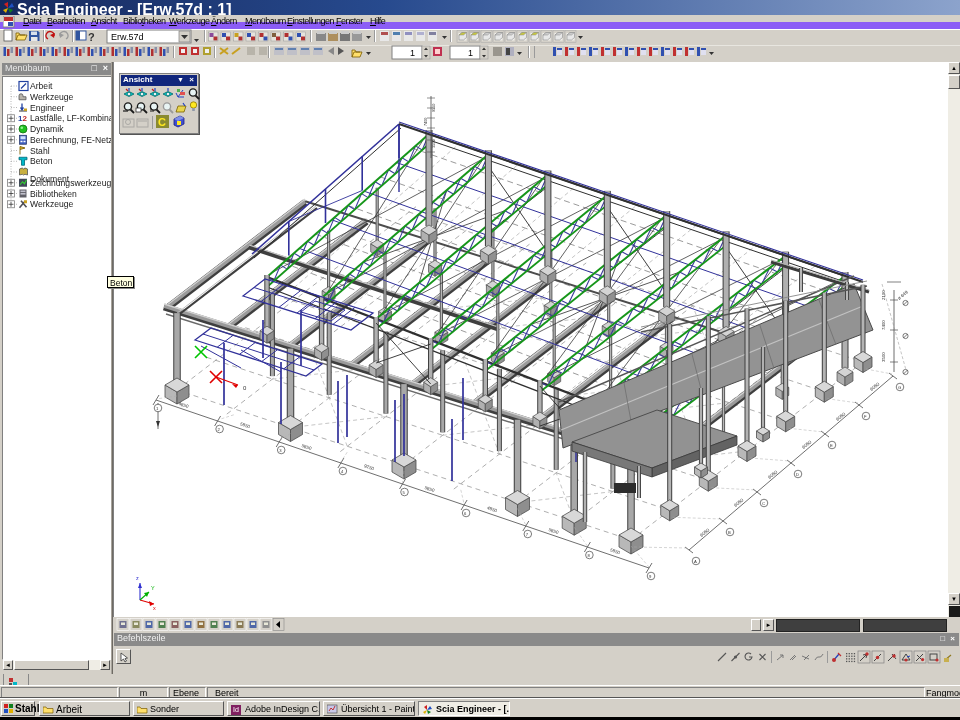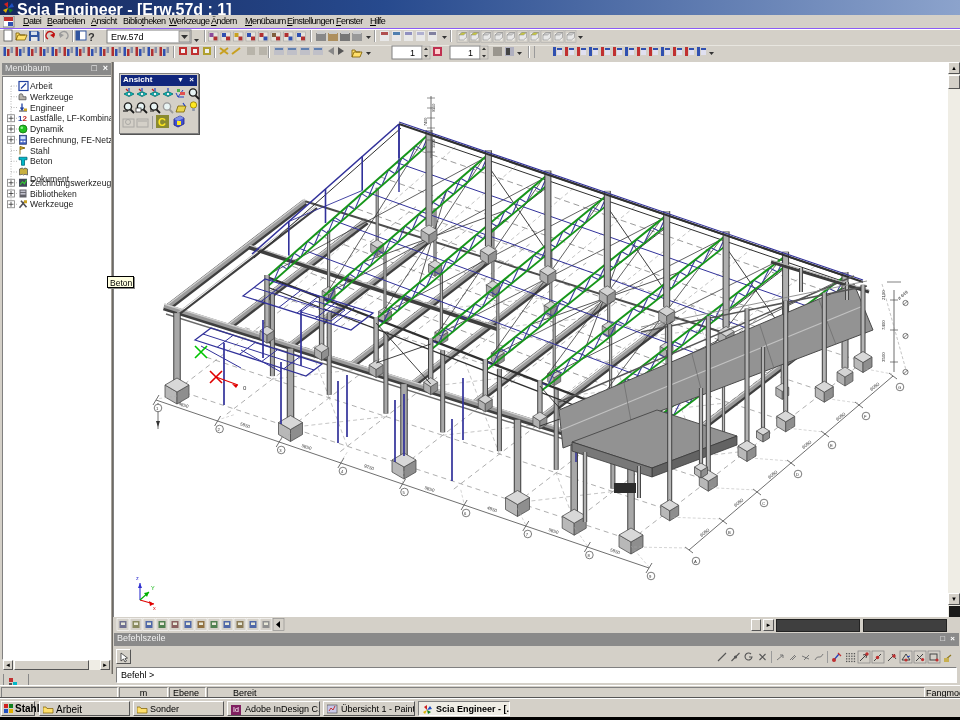--- a/index.html
+++ b/index.html
@@ -10,21 +10,21 @@
 
 <div class="abs" style="left:0;top:0;width:960px;height:15px;background:linear-gradient(90deg,#16295e 0%,#274a8e 40%,#8ca3cc 100%)">
  <svg class="abs" style="left:2px;top:1px" width="13" height="13">
       <path d="M6 7 L2 3 L6 1 z" fill="#d02020"></path>
       <path d="M6 7 L10 2 L12 6 z" fill="#2050c0"></path>
       <path d="M6 7 L11 9 L8 12 z" fill="#108020"></path>
       <path d="M6 7 L4 12 L1 9 z" fill="#e0b000"></path>
     </svg>
  <span class="abs" style="left:17px;top:1px;color:#fff;font-size:16px;font-weight:bold">Scia Engineer - [Erw.57d : 1]</span>
 </div>
-<div class="abs" style="left:0;top:15px;width:960px;height:14px;background:#d4d0c8;border-bottom:1px solid #8b5cf6">
+<div class="abs" style="left:0;top:15px;width:960px;height:14px;background:#d4d0c8;border-bottom:7px solid #8b5cf6">
  <svg class="abs" style="left:3px;top:1px" width="12" height="12">
       <rect x="0" y="0" width="11" height="11" fill="#fff" stroke="#808080" stroke-width="1"></rect>
       <rect x="1" y="1" width="9" height="4" fill="#c03030"></rect>
       <rect x="5" y="6" width="5" height="4" fill="#3050b0"></rect>
     </svg>
  <div class="mi" style="left:23px"><u>D</u>atei</div>
  <div class="mi" style="left:47px"><u>B</u>earbeiten</div>
  <div class="mi" style="left:91px"><u>A</u>nsicht</div>
  <div class="mi" style="left:123px">Biblio<u>t</u>heken</div>
  <div class="mi" style="left:169px"><u>W</u>erkzeuge</div>
@@ -1326,28 +1326,27 @@
 <rect x="928" y="2" width="12" height="12" fill="none" stroke="#808080" stroke-width="0.7"></rect>
 <g transform="translate(928,2)">
         <rect x="2" y="3" width="7" height="6" fill="none" stroke="#444" stroke-width="1"></rect>
         <circle cx="9" cy="9" r="1.6" fill="#c03030"></circle>
       </g>
 <g transform="translate(942,2)">
         <path d="M3 9 L9 4" stroke="#907820" stroke-width="1.2"></path>
         <rect x="2" y="7" width="5" height="4" fill="#c8b050"></rect>
       </g>
     </svg>
- <div class="abs sunk" style="left:3px;top:34px;width:841px;height:16px;background:#fff;font-size:9px;color:#000;padding:2px 0 0 4px">Befehl &gt;</div>
 </div>
 
 <div class="abs" style="left:0;top:685px;width:960px;height:13px;background:#d4d0c8;border-top:1px solid #fff">
  <div class="abs sunk" style="left:1px;top:1px;width:117px;height:11px"></div>
  <div class="abs sunk" style="left:119px;top:1px;width:49px;height:11px;font-size:9px;text-align:center">m</div>
  <div class="abs sunk" style="left:169px;top:1px;width:37px;height:11px;font-size:9px;padding-left:3px;overflow:hidden">Ebene Xʏ</div>
- <div class="abs sunk" style="left:207px;top:1px;width:718px;height:11px;font-size:9px;padding-left:25px">Bereit</div>
+ <div class="abs sunk" style="left:207px;top:1px;width:718px;height:11px;font-size:9px;padding-left:7px">Bereit</div>
  <div class="abs" style="left:926px;top:2px;font-size:9px">Fangmodi</div>
 </div>
 
 <div class="abs" style="left:0;top:697px;width:960px;height:1px;background:#555"></div>
 <div class="abs" style="left:0;top:698px;width:960px;height:19px;background:#d4d0c8;border-top:1px solid #fff">
  <div class="abs rais" style="left:1px;top:2px;width:34px;height:15px;background:#d4d0c8">
   <svg width="12" height="12" style="position:absolute;left:1px;top:1px">
         <rect x="1" y="1" width="4" height="4" fill="#d02020"></rect>
         <rect x="6" y="1" width="4" height="4" fill="#108020"></rect>
         <rect x="1" y="6" width="4" height="4" fill="#2050c0"></rect>

